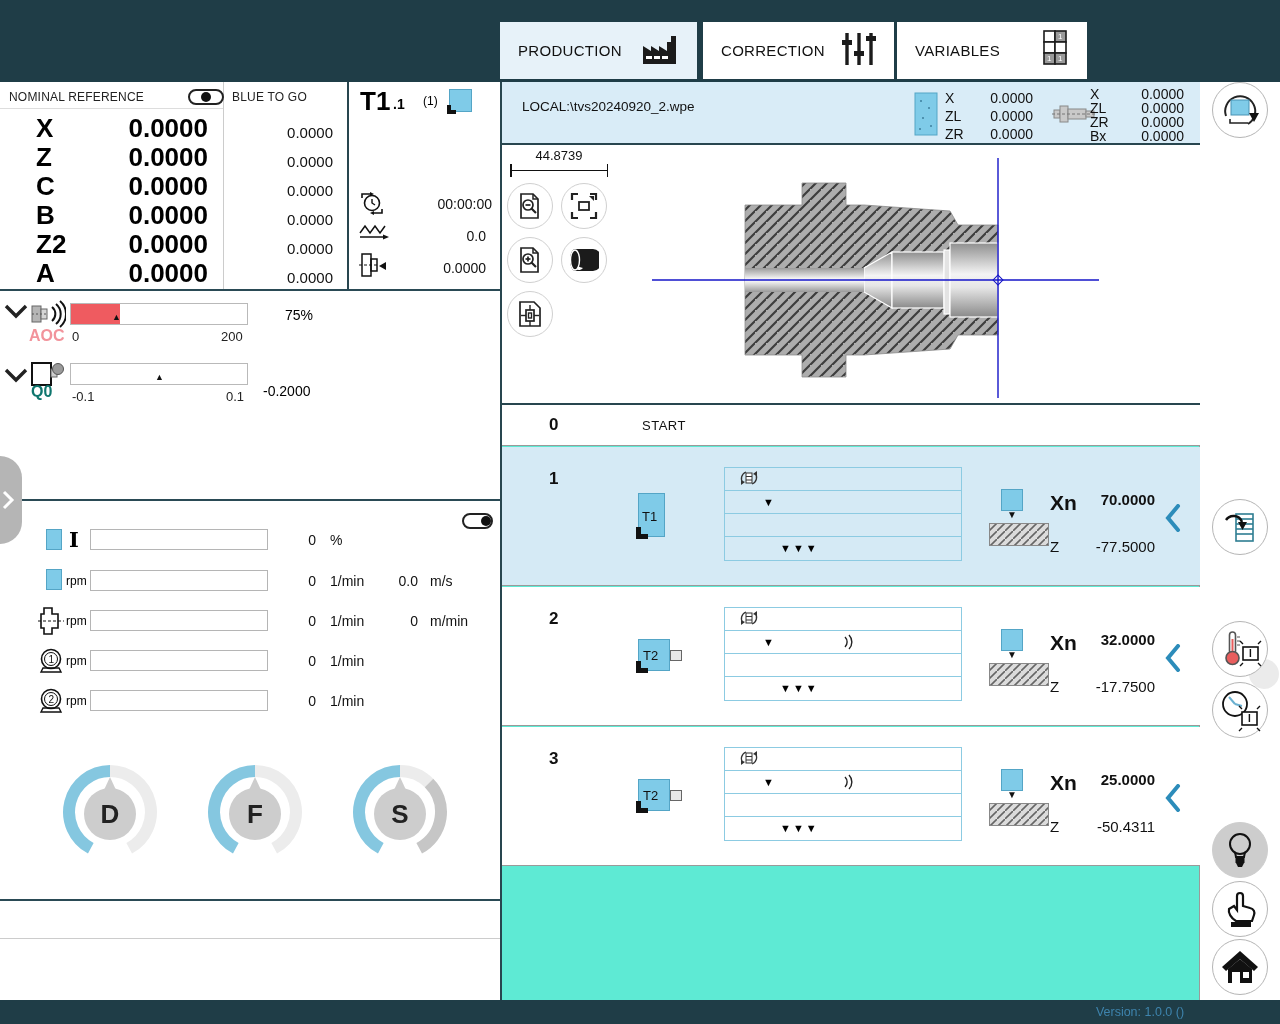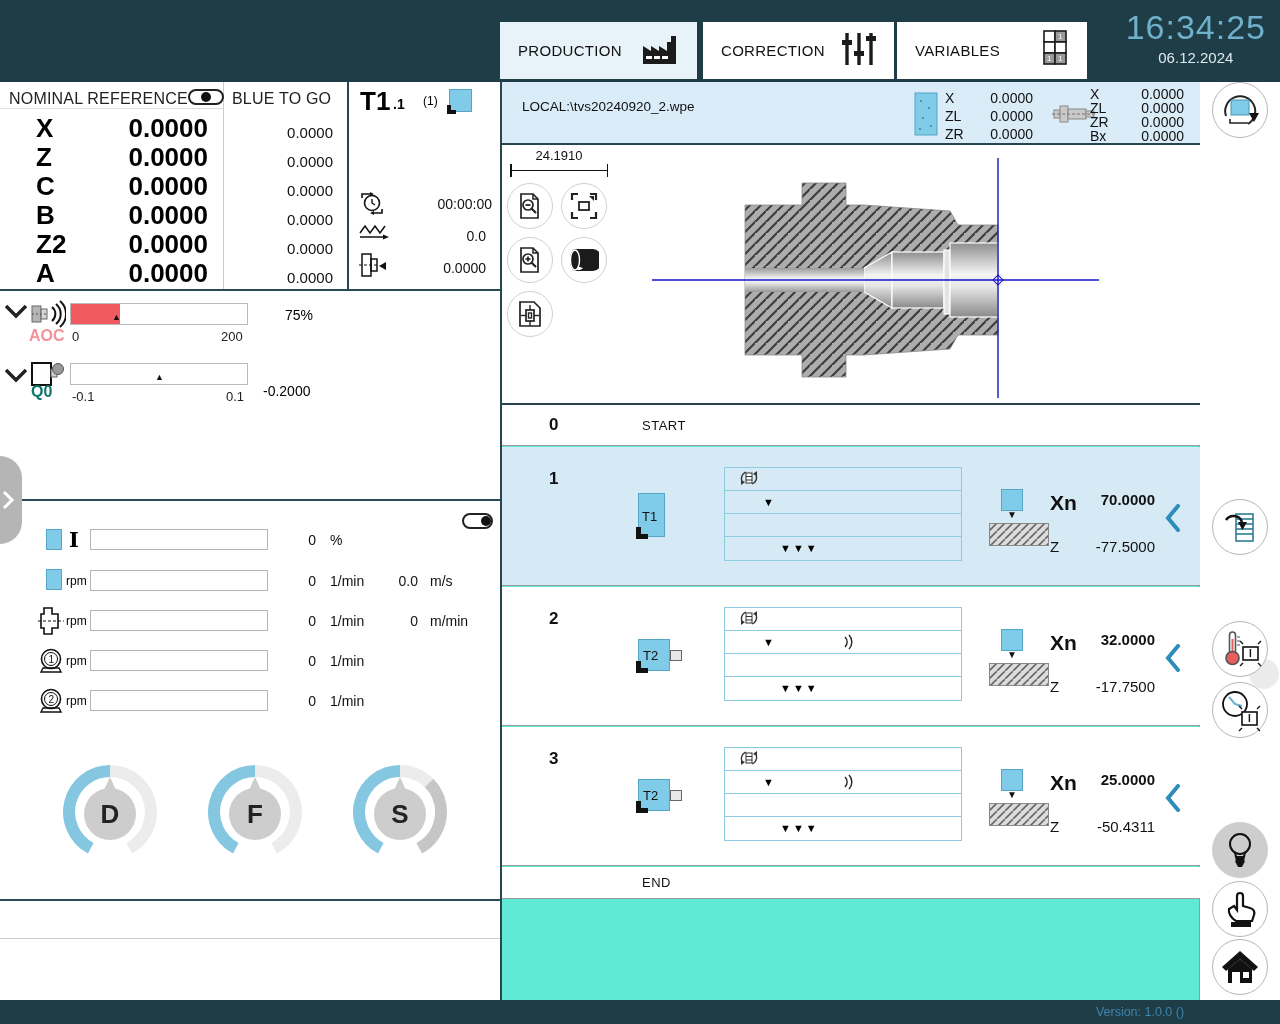--- a/index.html
+++ b/index.html
@@ -9,21 +9,21 @@
   .abs { position:absolute; }
   
   #topbar { position:absolute; left:0; top:0; width:1280px; height:82px; background:#1f3d47; }
   .tab { position:absolute; top:22px; height:57px; background:#fff; display:flex; align-items:center; justify-content:space-between; padding:0 18px; cursor:pointer; }
   .tab.active { background:#e7f2f9; }
   .tab .tlabel { font-size:15px; color:#111; letter-spacing:.3px; }
   #clock { position:absolute; right:14px; top:8px; text-align:center; }
   #clock .time { font-size:34px; color:#6fb0ca; letter-spacing:1px; }
   #clock .date { font-size:15px; color:#dde8ee; margin-top:2px; }
   
-  .hdr12 { font-size:16px; color:#222; letter-spacing:.2px; }
+  .hdr12 { font-size:12px; color:#222; letter-spacing:.2px; }
   .axisrow { display:flex; height:29px; align-items:center; }
   .axisrow .aletter { width:60px; padding-left:36px; font-size:26px; font-weight:bold; color:#000; }
   .axisrow .avalue { width:148px; text-align:right; font-size:26px; font-weight:bold; color:#000; }
   .dtgrow { height:29px; display:flex; align-items:center; justify-content:flex-end; font-size:15px; color:#111; }
   .togglepill { width:36px; height:16px; border:2px solid #222; border-radius:9px; background:#fff; position:relative; cursor:pointer; }
   .togglepill .dot { position:absolute; top:1px; width:10px; height:10px; border-radius:50%; background:#111; }
   .sliderbar { position:absolute; height:22px; background:#fff; border:1px solid #b9b9b9; }
   .tri { position:absolute; font-size:9px; color:#111; }
   .scalelbl { position:absolute; font-size:13px; color:#222; }
   .inputbox { position:absolute; width:178px; height:21px; border:1px solid #b5b5b5; background:#fff; font-size:13px; padding:0 4px; font-family:"Liberation Sans",sans-serif; }
@@ -128,24 +128,20 @@
           </g>
           <g font-size="8" fill="#fff" font-family="Liberation Sans,sans-serif">
               <text x="15" y="9">1</text>
               <text x="4" y="31">1</text>
               <text x="15" y="31">1</text>
             </g>
         </svg>
       </span>
     </div>
 
-    <div id="clock">
-      <div class="time">16:34:25</div>
-      <div class="date">06.12.2024</div>
-    </div>
   </div>
 
   <div class="abs" style="left:0;top:82px;width:500px;height:208px;background:#fff">
     <div class="abs" style="left:223px;top:0;width:1px;height:207px;background:#ccc"></div>
     <div class="abs hdr12" style="left:9px;top:8px">NOMINAL REFERENCE</div>
     <div class="togglepill abs" style="left:188px;top:7px">
         <span class="dot" style="left:11px"></span>
       </div>
     <div class="abs hdr12" style="left:232px;top:8px">BLUE TO GO</div>
     <div class="abs" style="left:0;top:26px;width:223px;height:1px;background:#ddd"></div>
@@ -436,21 +432,21 @@
         <rect x="390" y="107" width="52" height="56" fill="url(#cylG)" stroke="#fff" stroke-width="1.2"></rect>
         <rect x="442" y="105" width="6" height="64" fill="#e3e3e3" stroke="#fff" stroke-width="1.2"></rect>
         <rect x="448" y="98" width="48" height="74" fill="url(#cylG)" stroke="#fff" stroke-width="1.2"></rect>
         <rect x="243" y="123" width="119" height="24" fill="url(#boreG)"></rect>
         <line x1="150" y1="135" x2="597" y2="135" stroke="#1414c8" stroke-width="1.4"></line>
         <line x1="496" y1="13" x2="496" y2="253" stroke="#1414c8" stroke-width="1.4"></line>
         <rect x="492.5" y="131.5" width="7" height="7" transform="rotate(45 496 135)" fill="none" stroke="#1414c8" stroke-width="1"></rect>
       </svg>
 
       <div class="abs" style="left:8px;top:3px;width:98px;height:28px">
-        <div style="position:absolute;left:0;right:0;top:0;text-align:center;font-size:13px;color:#111">24.1910</div>
+        <div style="position:absolute;left:0;right:0;top:0;text-align:center;font-size:13px;color:#111">44.8739</div>
         <div style="position:absolute;left:0;right:0;top:22px;border-top:1.5px solid #111"></div>
         <div style="position:absolute;left:0;top:16px;width:1.5px;height:13px;background:#111"></div>
         <div style="position:absolute;right:0;top:16px;width:1.5px;height:13px;background:#111"></div>
       </div>
 
       <div class="circlebtn" style="left:5px;top:38px">
         <svg width="26" height="28" viewBox="0 0 26 28">
             <path d="M4,2 h12 l5,5 v19 H4 Z" fill="#fff" stroke="#222" stroke-width="1.7"></path>
             <path d="M16,2 v5 h5" fill="none" stroke="#222" stroke-width="1.5"></path>
             <circle cx="11" cy="13" r="5" fill="none" stroke="#222" stroke-width="1.7"></circle>
@@ -624,23 +620,20 @@
         </svg>
         <span class="xnlabel" style="top:44px">Xn</span>
         <span class="xnval" style="top:44px">25.0000</span>
         <span class="zlabel" style="top:91px">Z</span>
         <span class="zval" style="top:91px">-50.4311</span>
         <svg class="abs" style="left:662px;top:57px" width="18" height="28" viewBox="0 0 18 28">
           <polyline points="14,2 4,14 14,26" stroke="#2c8cba" stroke-width="4" fill="none" stroke-linecap="round"></polyline>
         </svg>
       </div>
 
-      <div class="steprow" style="top:462px;height:32px;border-bottom:1px solid #9a9a9a">
-        <span class="endlbl" style="top:8px">END</span>
-      </div>
     </div>
   </div>
 
   <div class="abs" style="left:1201px;top:82px;width:79px;height:918px;background:#fff">
 
     <div class="sbcircle" style="left:11px;top:0">
       <svg width="44" height="44" viewBox="0 0 44 44">
         <path d="M8,28 A15,15 0 1 1 30,36" stroke="#222" stroke-width="2" fill="none"></path>
         <rect x="13" y="12" width="18" height="15" fill="#7fcbe8" stroke="#4a93b4"></rect>
         <path d="M12,31 v4 h18" stroke="#222" stroke-width="1.6" fill="none"></path>

